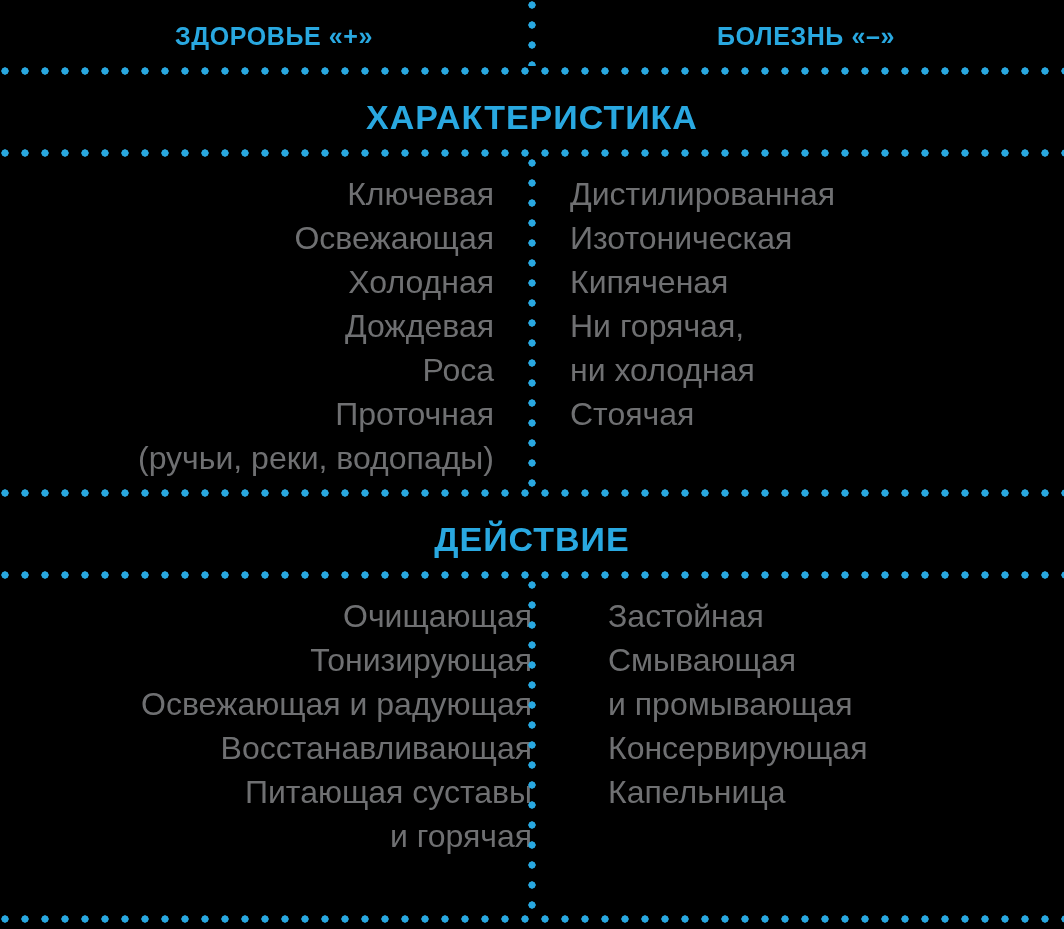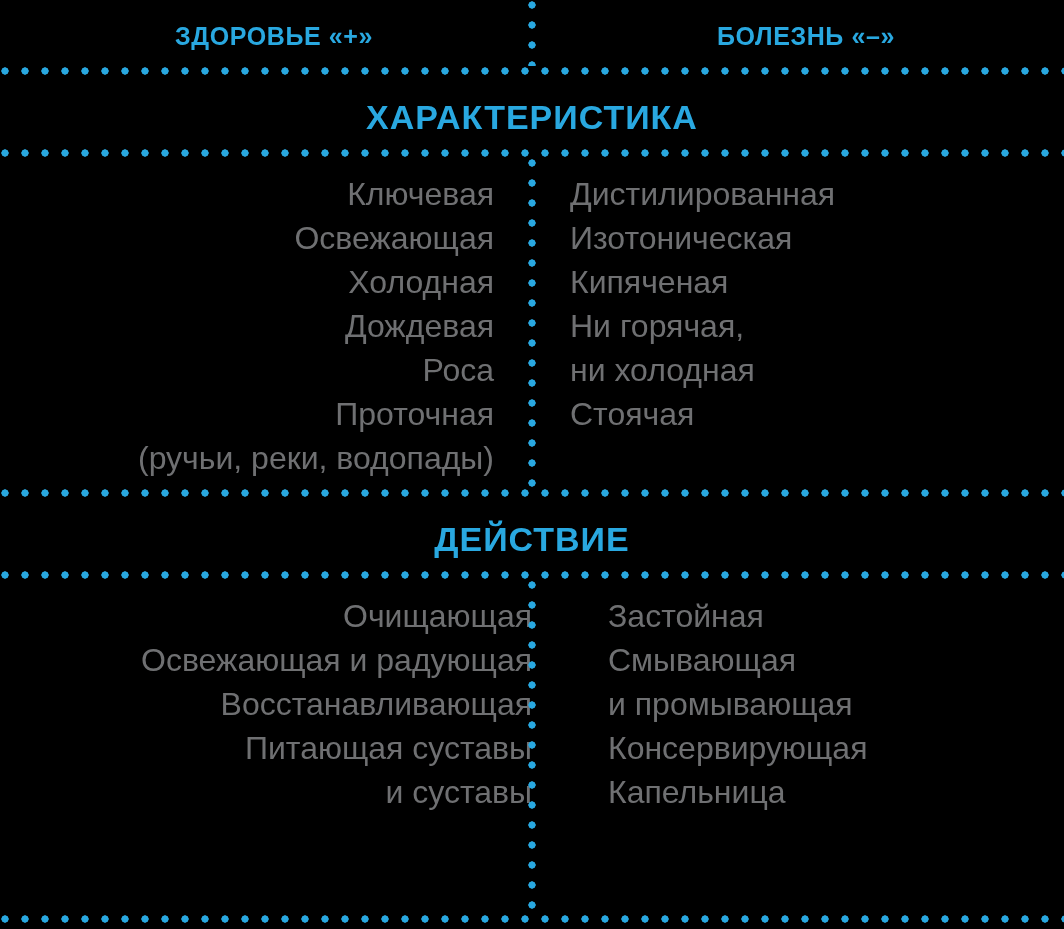--- a/index.html
+++ b/index.html
@@ -145,24 +145,25 @@
   </div>
   <div class="dots-v" style="left: 527px; top: 158px; height: 330px;"></div>
   <div class="dots-h" style="top: 488px;"></div>
 
   <div class="band" style="top: 508px; height: 62px;">ДЕЙСТВИЕ</div>
   <div class="dots-h" style="top: 570px;"></div>
 
   <div class="content" style="top: 580px; height: 334px; padding-left: 38px;">
     <div class="col left">
       <div class="line">Очищающая</div>
+      <div class="line">Тонизирующая</div>
       <div class="line">Освежающая и радующая</div>
       <div class="line">Восстанавливающая</div>
       <div class="line">Питающая суставы</div>
-      <div class="line">и суставы</div>
+      <div class="line">и горячая</div>
     </div>
     <div class="col right">
       <div class="line">Застойная</div>
       <div class="line">Смывающая</div>
       <div class="line">и промывающая</div>
       <div class="line">Консервирующая</div>
       <div class="line">Капельница</div>
     </div>
   </div>
   <div class="dots-v" style="left: 527px; top: 580px; height: 334px;"></div>

